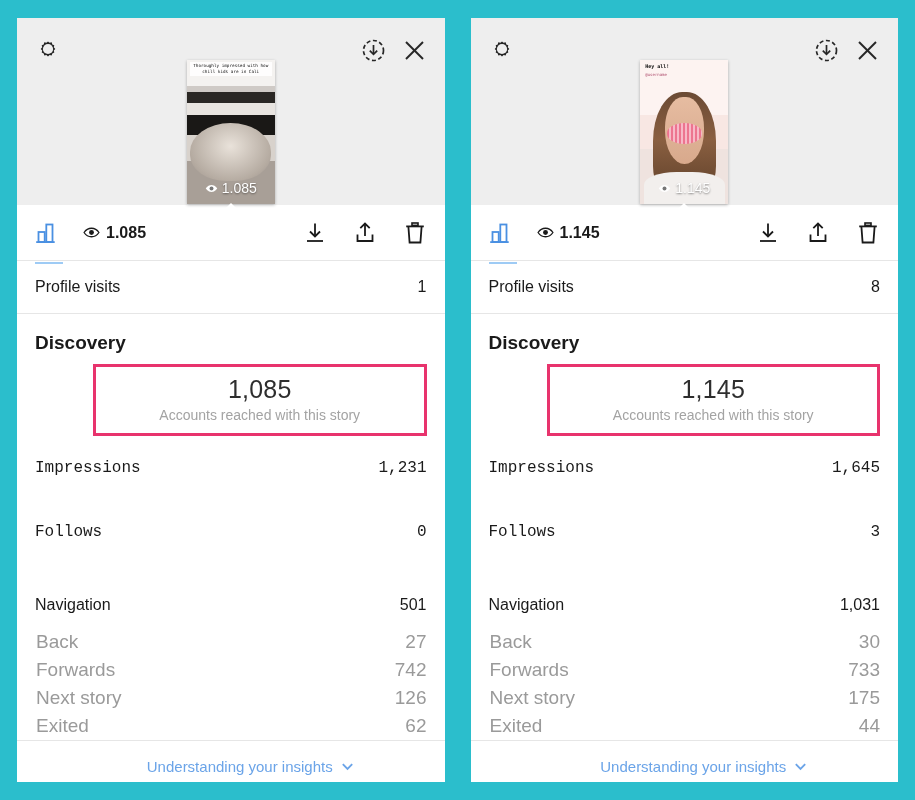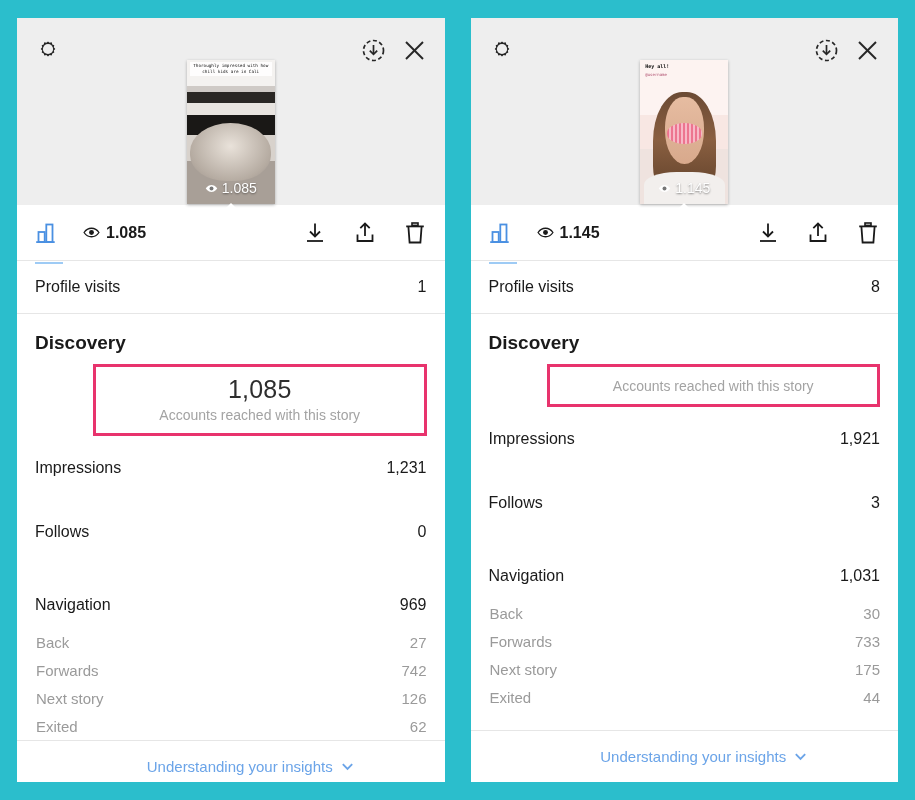--- a/index.html
+++ b/index.html
@@ -177,25 +177,25 @@
   
   .body { flex: 1 1 auto; display: flex; flex-direction: column; }
   .row {
     display: flex; align-items: center; justify-content: space-between;
     padding: 0 18px;
     font-size: 16px;
     color: #1a1a1a;
   }
   .row.bordered { border-bottom: 1px solid #e6e6e6; }
   .row.tall { height: 53px; }
-  .row.metric { height: 64px; }
+  .row.metric { height: 64px; font-family: Liberation Mono, monospace; }
   .row.sub {
     height: 28px;
     color: #9a9a9a;
-    font-size: 15px;
+    font-size: 19px;
     padding-left: 19px;
   }
   .row.nav-head { height: 46px; font-weight: 500; }
   .spacer-18 { height: 18px; }
 
   .section {
     padding: 18px 18px 0 18px;
   }
   .section-title {
     font-size: 19px; font-weight: 700; color: #1a1a1a;
@@ -342,21 +342,21 @@
 
       <div class="row metric">
         <span>Follows</span>
         <span class="num">0</span>
       </div>
 
       <div class="spacer-18"></div>
 
       <div class="row nav-head">
         <span>Navigation</span>
-        <span class="num">969</span>
+        <span class="num">501</span>
       </div>
       <div class="row sub">
         <span>Back</span>
         <span class="num">27</span>
       </div>
       <div class="row sub">
         <span>Forwards</span>
         <span class="num">742</span>
       </div>
       <div class="row sub">
@@ -471,26 +471,27 @@
       <div class="row tall bordered">
         <span>Profile visits</span>
         <span class="num">8</span>
       </div>
 
       <div class="section">
         <div class="section-title">Discovery</div>
       </div>
 
       <div class="discovery-box">
+        <div class="discovery-num num">1,145</div>
         <div class="discovery-label">Accounts reached with this story</div>
       </div>
 
       <div class="row metric">
         <span>Impressions</span>
-        <span class="num">1,921</span>
+        <span class="num">1,645</span>
       </div>
 
       <div class="row metric">
         <span>Follows</span>
         <span class="num">3</span>
       </div>
 
       <div class="spacer-18"></div>
 
       <div class="row nav-head">

